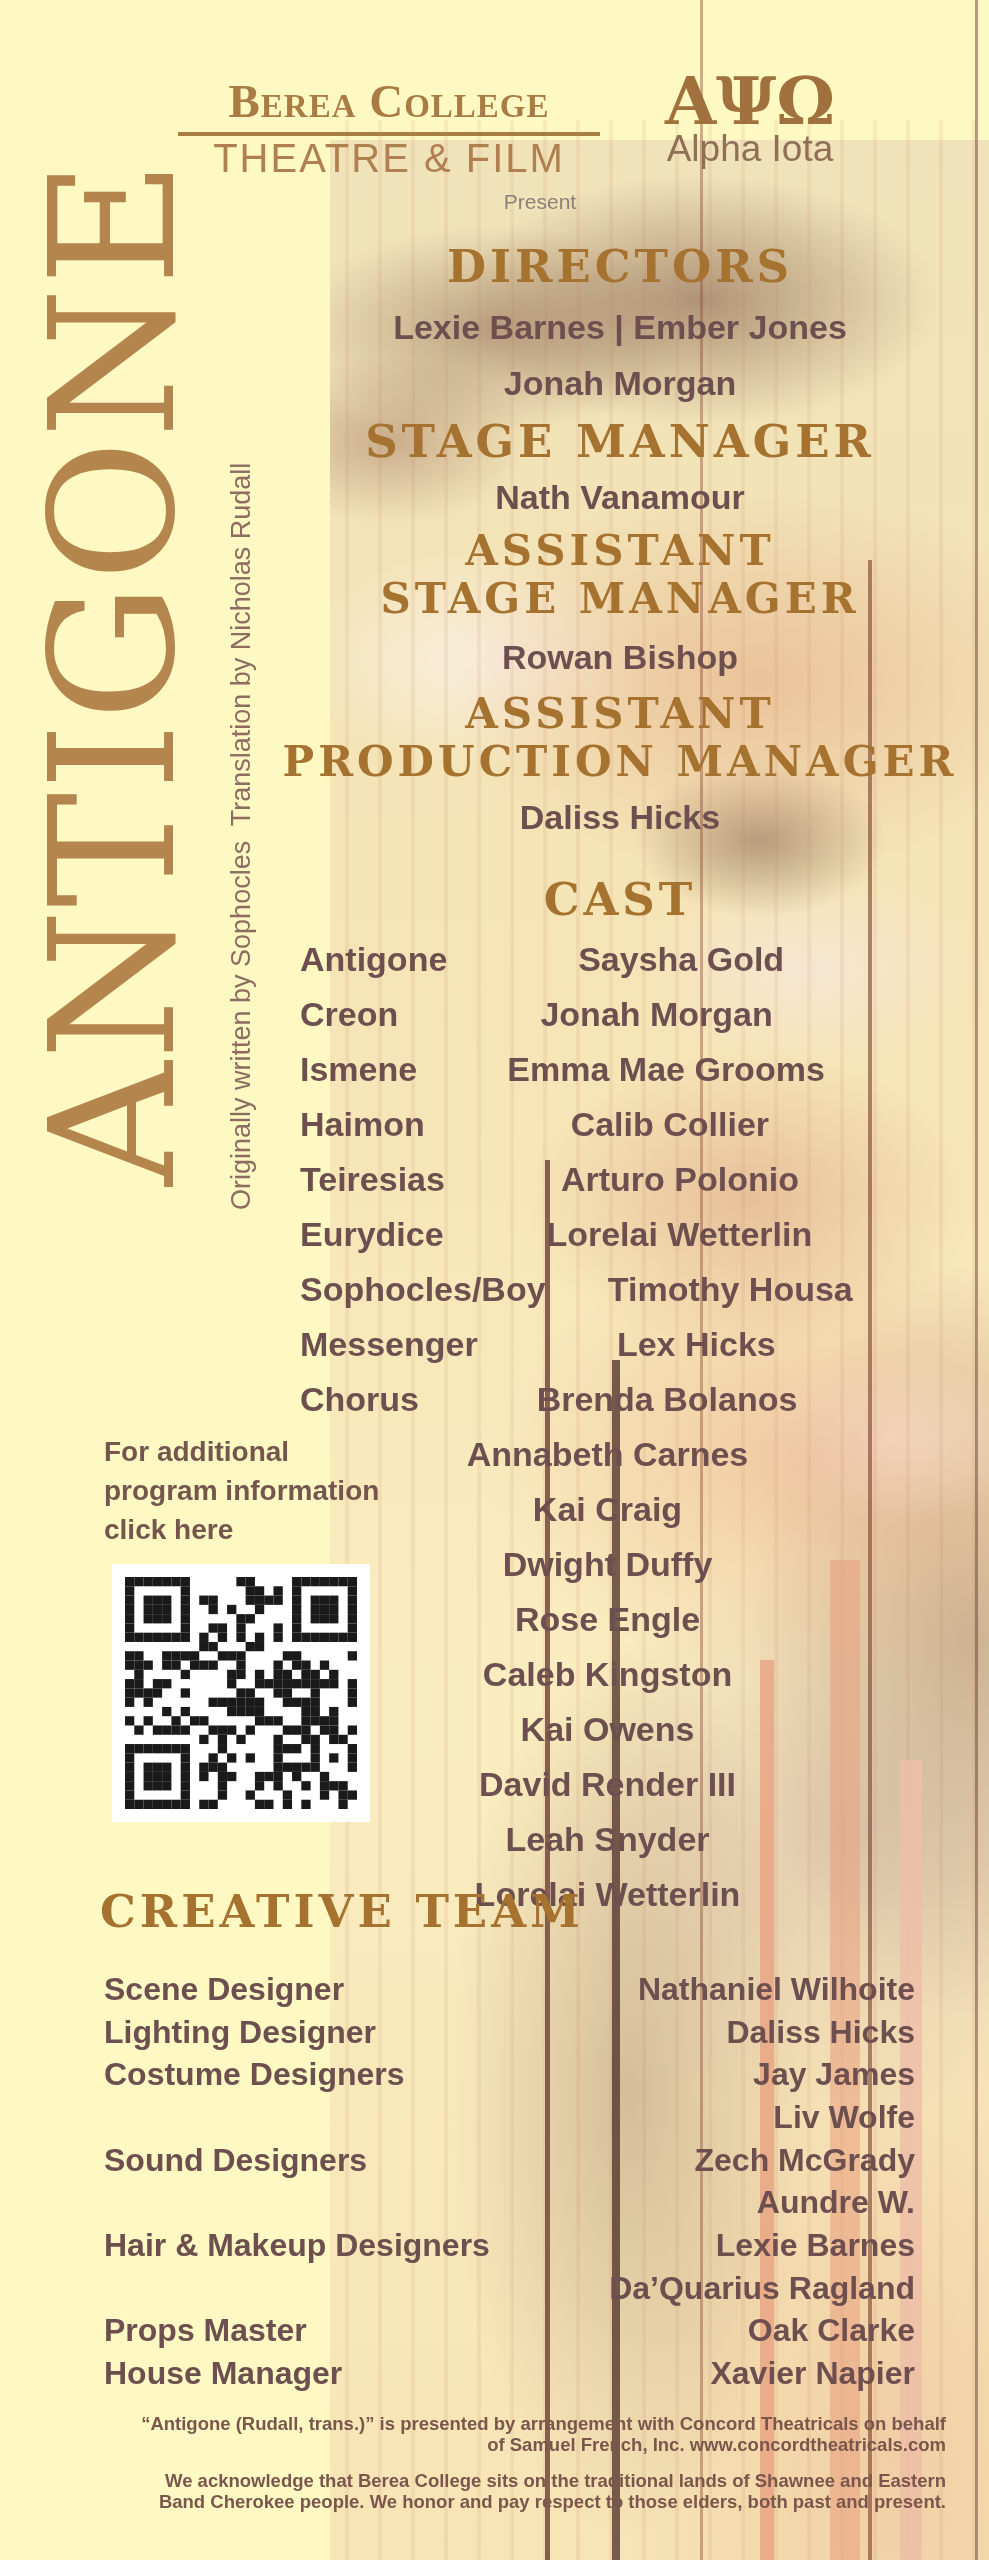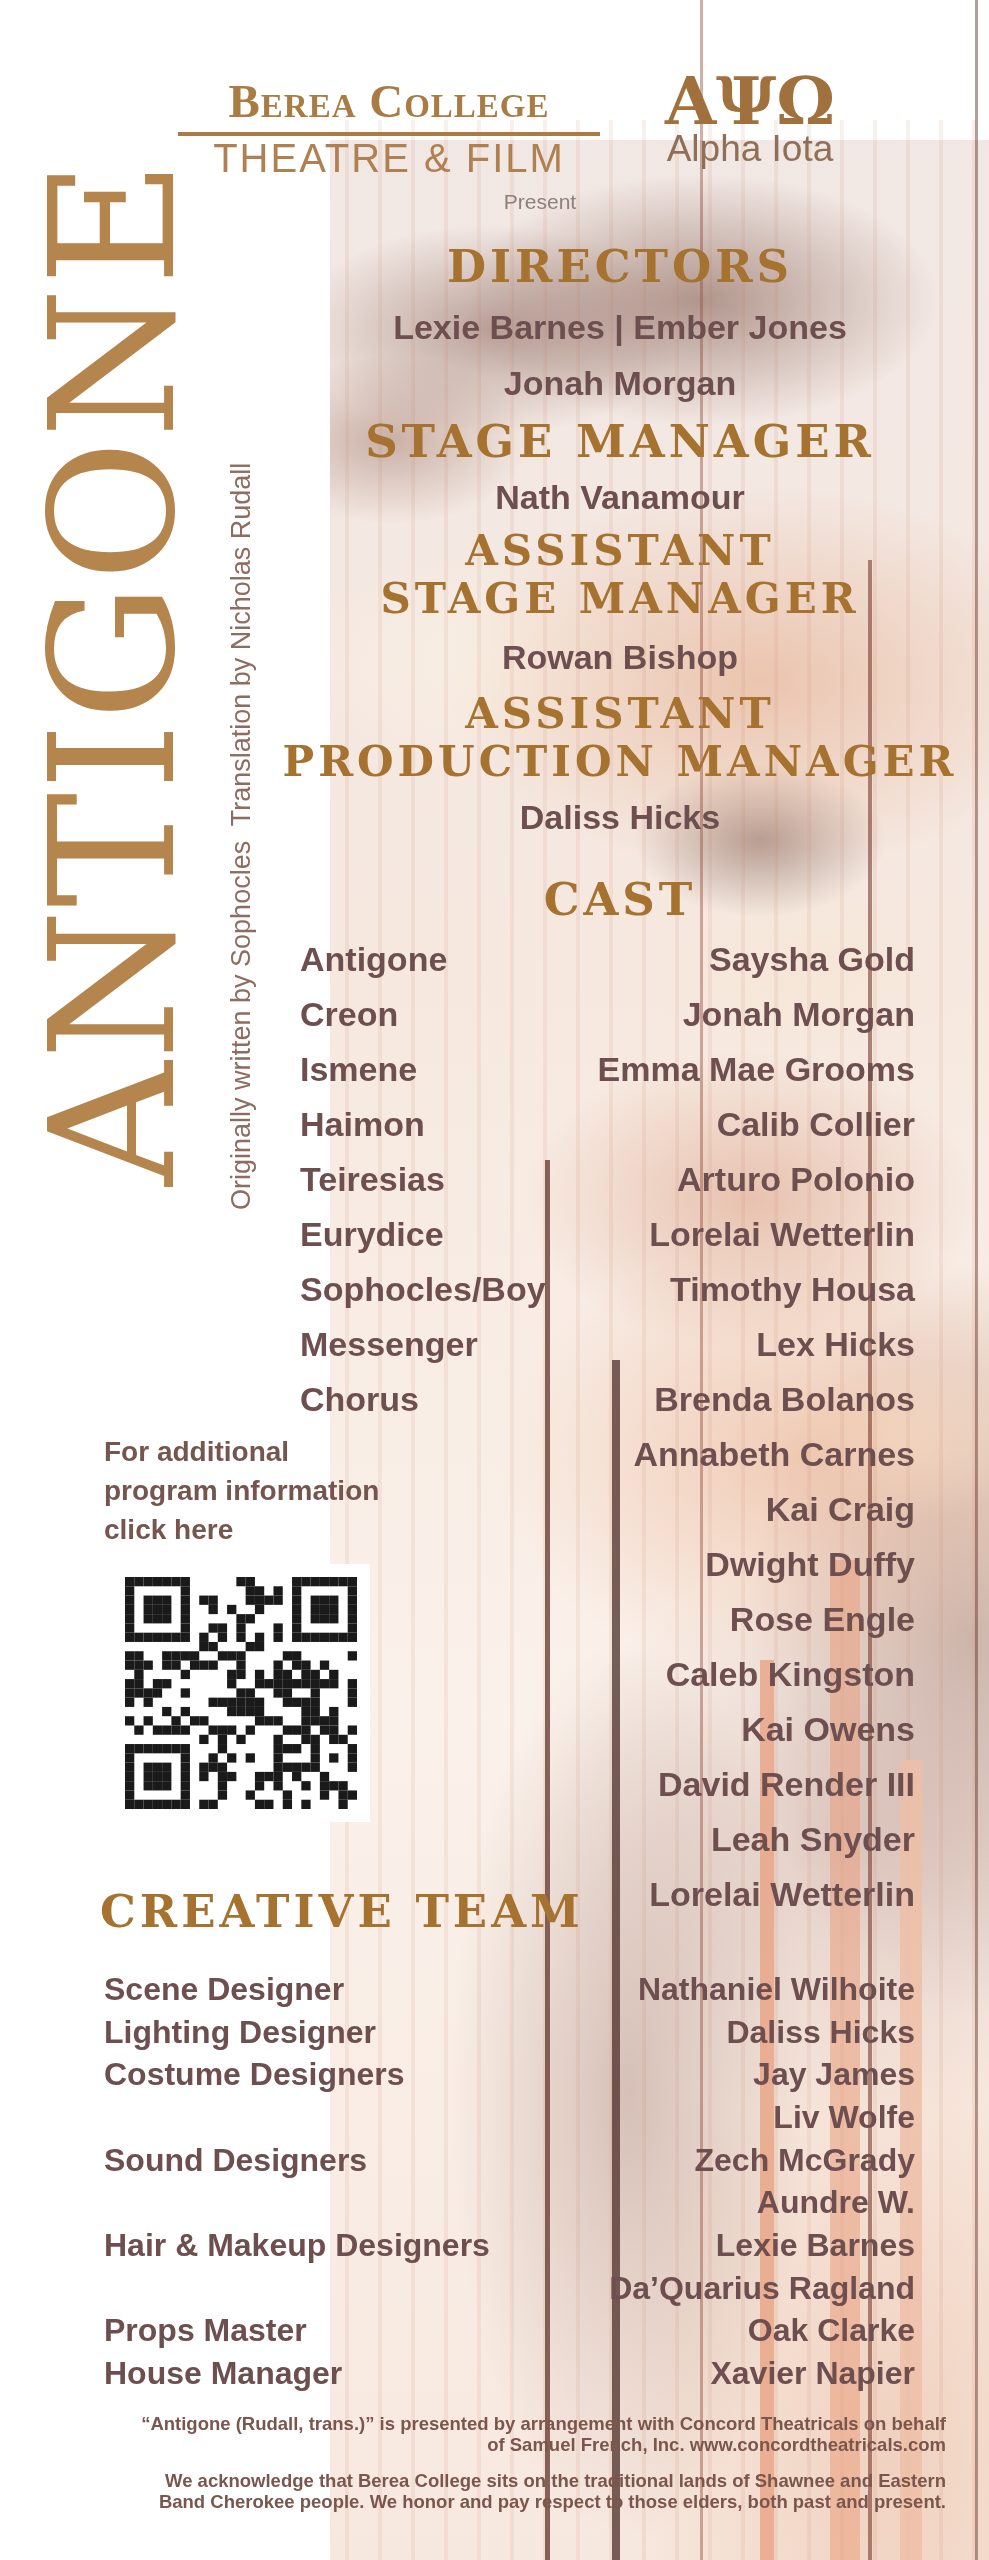--- a/index.html
+++ b/index.html
@@ -1,18 +1,18 @@
 <!DOCTYPE html>
 <html><head>
 <meta charset="utf-8">
 <style>
   html,body{margin:0;padding:0;background:#888;}
   .poster{
     position:relative; width:989px; height:2560px; margin:0 auto;
-    background:#ffffff; overflow:hidden;
+    background:#fef9c3; overflow:hidden;
     font-family:"Liberation Sans", sans-serif;
   }
   
   .art, .art > div{position:absolute; pointer-events:none;}
   .art{inset:0; z-index:0;}
   .statue{
     left:330px; top:140px; right:0; bottom:0;
     background:
       radial-gradient(340px 180px at 370px 160px, rgba(111,68,54,.50), transparent 70%),
       radial-gradient(280px 150px at 160px 190px, rgba(111,68,54,.42), transparent 70%),
@@ -88,21 +88,21 @@
   .h-gold.left{left:100px; width:600px; text-align:left;}
   .name-line{
     left:270px; width:700px; text-align:center;
     font-weight:700; font-size:34px; color:#6e4f50;
   }
 
   .cast-rows{left:300px; right:74px; top:932px;}
   .crow{height:55px; display:flex; justify-content:space-between; align-items:center;
     font-weight:700; font-size:34px; color:#6e4f50;}
   .crow .role{text-align:left;}
-  .crow .cname{text-align:right; flex:1;}
+  .crow .cname{text-align:center; flex:1;}
 
   .info{left:104px; top:1432px; width:300px;
     font-weight:700; font-size:28px; line-height:39px; color:#74564e;}
   .qr-plate{left:112px; top:1564px; width:258px; height:258px; background:#fff;}
   .qr-plate svg{display:block;}
 
   .creative-rows{left:104px; right:74px; top:1968px;}
   .vrow{height:42.7px; display:flex; justify-content:space-between; align-items:center;
     font-weight:700; font-size:32px; color:#6e4f50;}
   .vrow .cname{text-align:right; flex:1;}

